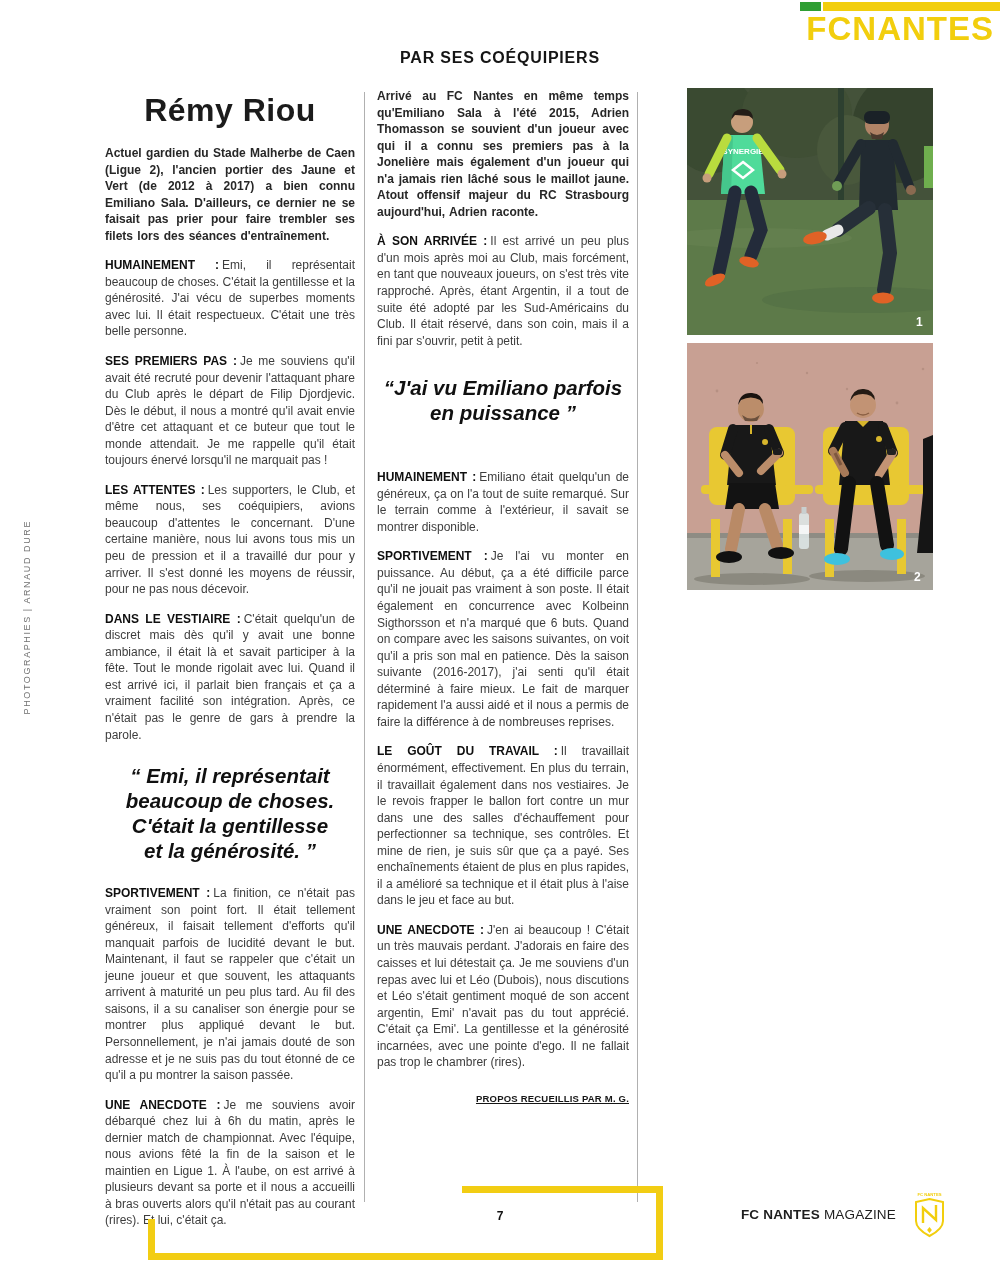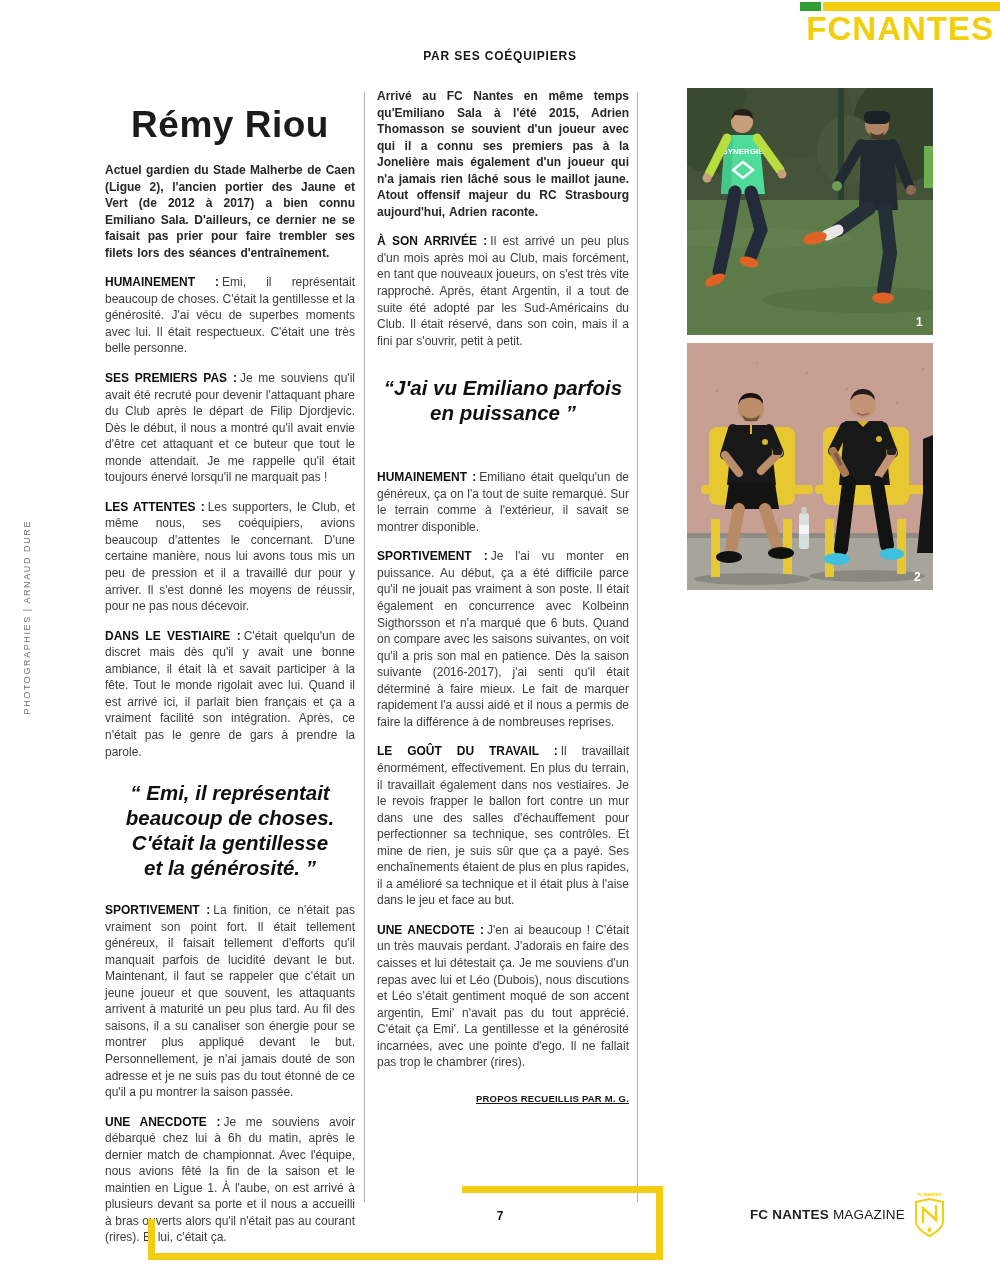--- a/index.html
+++ b/index.html
@@ -7,30 +7,30 @@
   body {
     width:1000px; height:1277px; position:relative; overflow:hidden;
     font-family:"Liberation Sans", sans-serif; color:#3d3d3d;
   }
   
   .bar-green  { position:absolute; top:2px;  left:800px; width:21px;  height:9px; background:#2f9e33; }
   .bar-yellow { position:absolute; top:2px;  left:823px; width:177px; height:9px; background:#f2ce0d; }
   .brand      { position:absolute; top:10px; right:6px; font-size:33px; font-weight:700;
                 color:#f2ce0d; letter-spacing:1px; }
   .kicker     { position:absolute; top:49px; left:0; width:1000px; text-align:center;
-                font-size:12px; font-weight:700; letter-spacing:0.8px; color:#151515; }
+                font-size:16px; font-weight:700; letter-spacing:0.8px; color:#151515; }
   
   .col  { position:absolute; top:88px; }
   .col1 { left:105px; width:250px; }
   .col2 { left:377px; width:252px; }
   .col3 { left:687px; width:246px; }
   .divider { position:absolute; top:92px; height:1110px; width:1px; background:#b0b0b0; }
   .d1 { left:364px; } .d2 { left:637px; }
 
-  .col-title { font-size:37px; font-weight:700; text-align:center; margin:16px 0 16px;
+  .col-title { font-size:32px; font-weight:700; text-align:center; margin:4px 0 16px;
                color:#1b1b1b; letter-spacing:0.5px; }
   .para { font-size:12px; line-height:1.38; text-align:justify; margin-bottom:13px; }
   .para strong { color:#0f0f0f; margin-right:3px; }
   .intro { font-weight:700; color:#272727; word-spacing:1px; }
   .pullquote { font-weight:700; font-style:italic; text-align:center; font-size:20.5px;
                line-height:1.22; color:#101010; }
   .pq1 { margin:20px 0 22px; padding:0 20px; }
   .pq2 { margin:26px 0 44px; padding:0 6px; }
   .byline { font-size:9.5px; font-weight:700; text-align:right; margin-top:22px;
             letter-spacing:0.2px; color:#161616;text-decoration:underline; }
@@ -45,21 +45,21 @@
             color:#707070; white-space:nowrap; }
   
   .yf { position:absolute; background:#f2cd13; }
   .yf-top    { left:462px; top:1186px; width:201px; height:7px; }
   .yf-right  { left:656px; top:1186px; width:7px;  height:74px; }
   .yf-bottom { left:148px; top:1253px; width:515px; height:7px; }
   .yf-left   { left:148px; top:1219px; width:7px;  height:41px; }
   .page-num { position:absolute; left:450px; top:1209px; width:100px; text-align:center;
               font-size:12px; font-weight:700; color:#101010; }
   .footer-brand { position:absolute; top:1190px; right:55px; height:48px;
-                  display:flex; align-items:center; gap:9px; }
+                  display:flex; align-items:center; gap:18px; }
   .fb-text { font-size:13.5px; color:#1e1e1e; letter-spacing:0.2px; }
   .fb-text b { font-weight:700; }
 </style>
 </head>
 <body>
 
 <div class="bar-green"></div>
 <div class="bar-yellow"></div>
 <div class="brand">FCNANTES</div>
 <div class="kicker">PAR SES COÉQUIPIERS</div>

